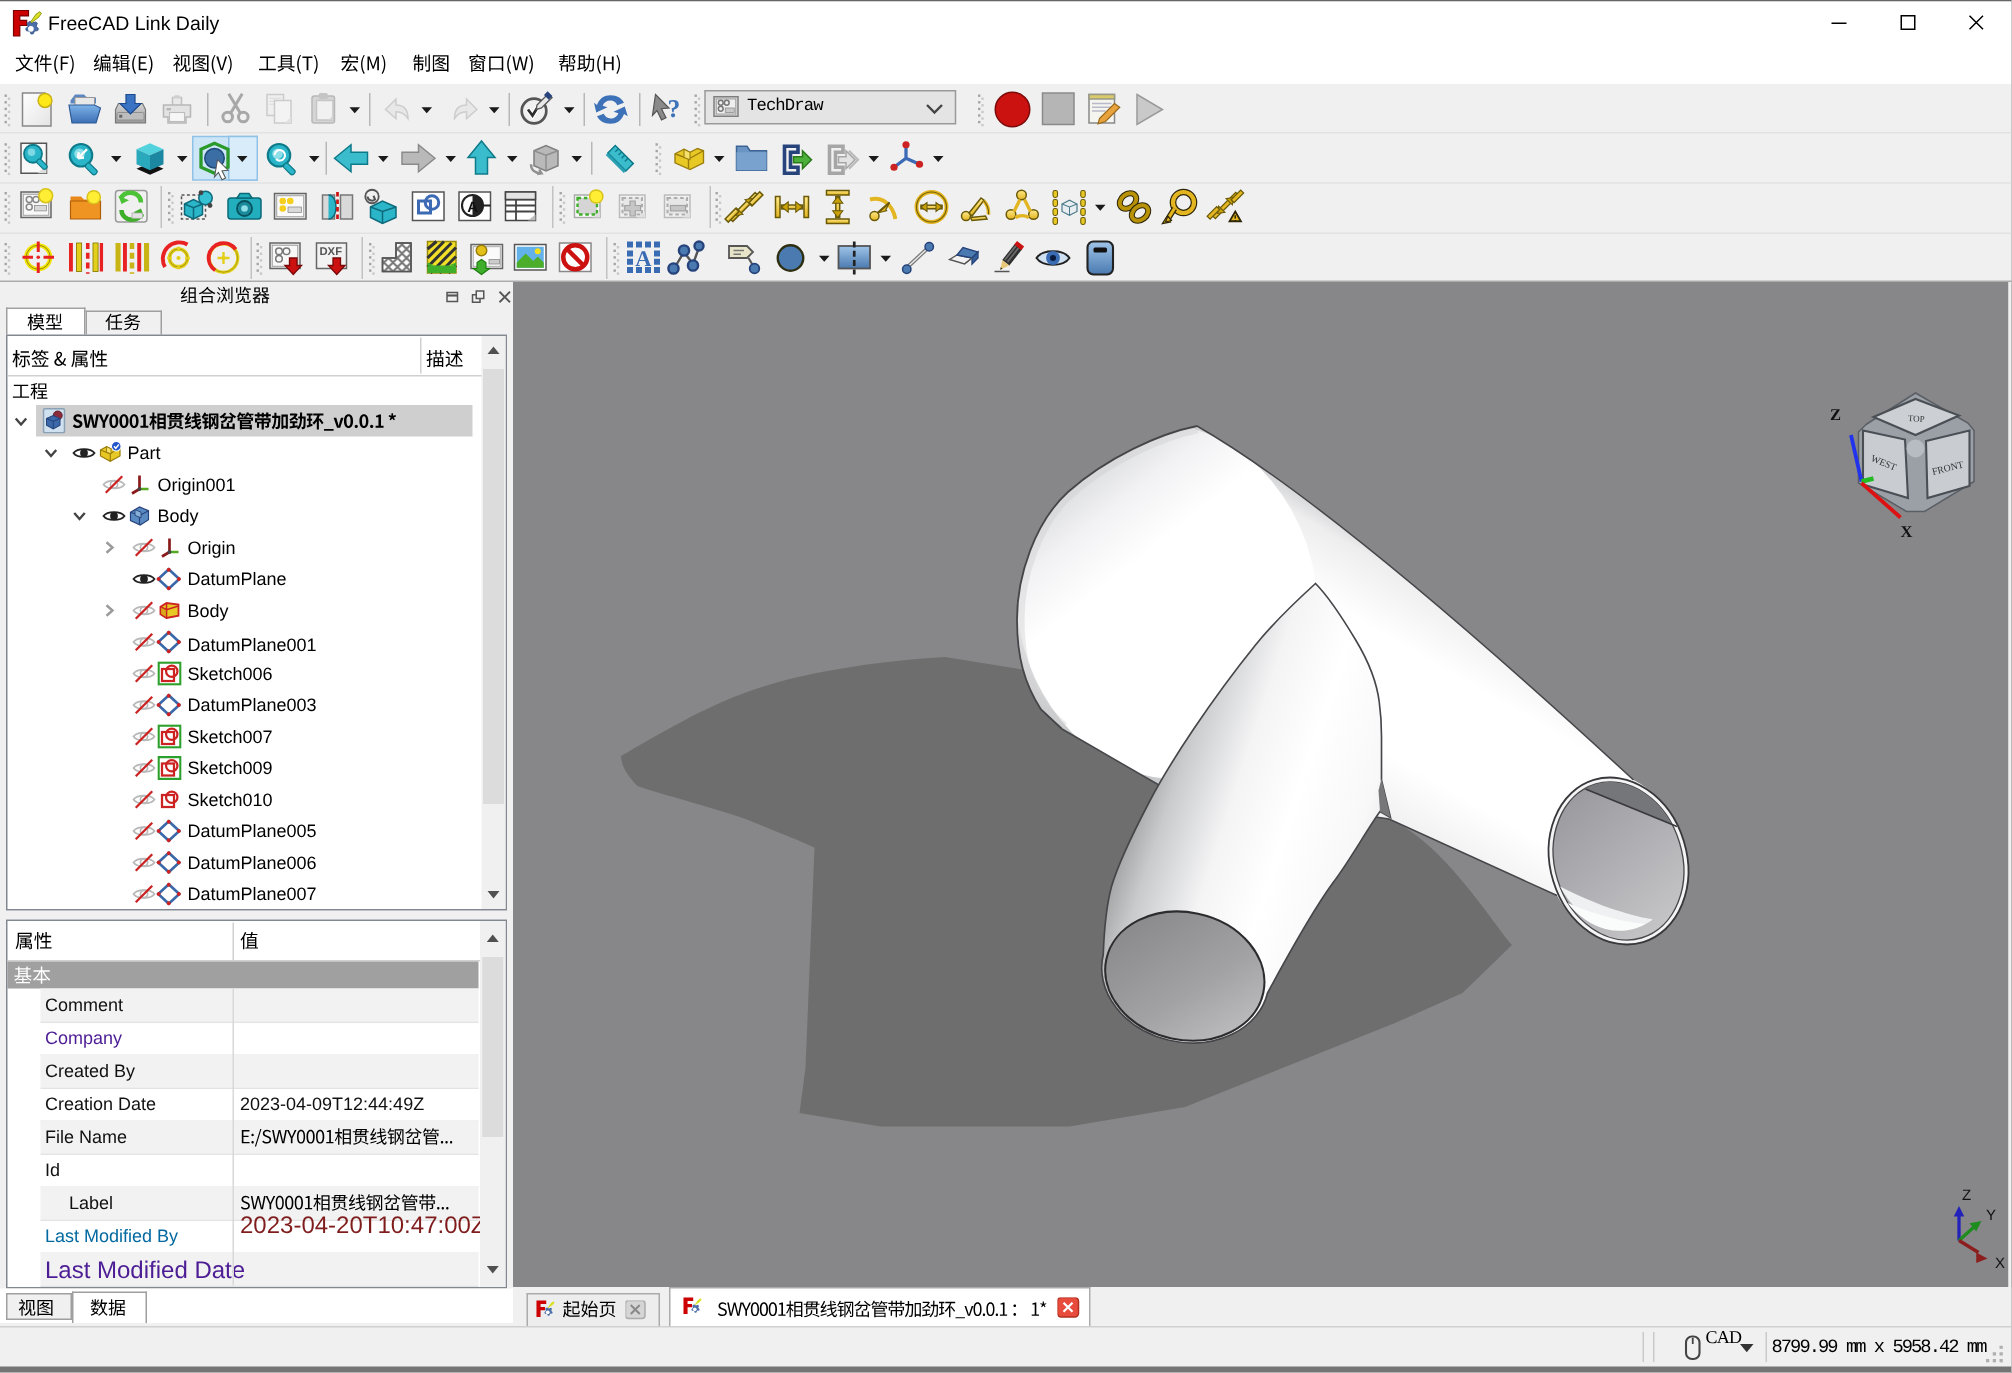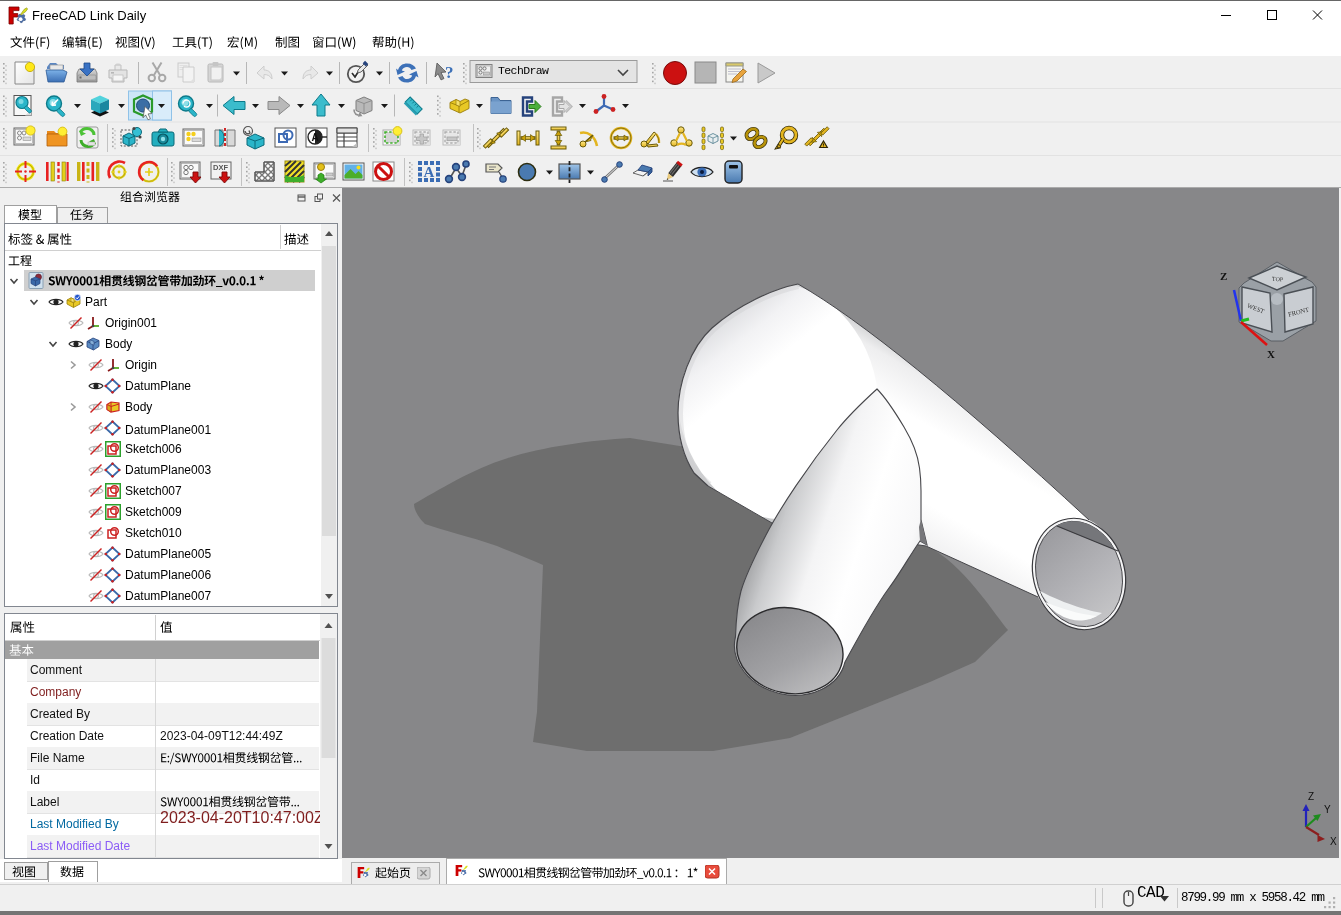--- a/index.html
+++ b/index.html
@@ -28,21 +28,21 @@
   </svg>
 <div class="abs" style="left:0;top:884px;width:1341px;height:31px;background:#f0f0f0;border-top:1px solid #d0d0d0;box-sizing:border-box"></div>
 <div class="abs" style="left:0;top:911px;width:1341px;height:4px;background:#747474"></div>
 <div class="abs" style="left:1095px;top:888px;width:1px;height:20px;background:#c9c9c9"></div>
 <div class="abs" style="left:1102px;top:888px;width:1px;height:20px;background:#c9c9c9"></div>
 <div class="abs" style="left:1177px;top:888px;width:1px;height:20px;background:#c9c9c9"></div>
 <svg class="abs" style="left:1123px;top:890px" width="11" height="17" viewBox="0 0 11 17">
 <rect x="1" y="1" width="9" height="15" rx="4" fill="none" stroke="#444" stroke-width="1.4"></rect>
 <path d="M5.5 2v4" stroke="#444" stroke-width="1.2"></path>
   </svg>
-<div class="t" style="left:1137px;top:884px;font-family:Liberation Mono, monospace;font-size:16px;letter-spacing:-.5px">CAD</div>
+<div class="t" style="left:1137px;top:884px;font-family:Liberation Serif, serif;font-size:12px;letter-spacing:-.5px">CAD</div>
 <svg class="abs" style="left:1160px;top:896px" width="10" height="6">
     <path d="M0 0h9l-4.5 5.5z" fill="#333"></path>
   </svg>
 <div class="t" style="left:1181px;top:891px;font-family:Liberation Mono, monospace;font-size:12.5px;letter-spacing:-1.3px">8799.99 mm x 5958.42 mm</div>
 <svg class="abs" style="left:1324px;top:897px" width="13" height="13">
     <g fill="#b0b0b0">
 <rect x="9" y="9" width="2.2" height="2.2"></rect>
       <rect x="9" y="4.5" width="2.2" height="2.2"></rect>
       <rect x="9" y="0" width="2.2" height="2.2"></rect>
 <rect x="4.5" y="9" width="2.2" height="2.2"></rect>
@@ -1005,46 +1005,46 @@
 <div class="abs" style="left:155px;top:615px;width:1px;height:25px;background:#d0d0d0"></div>
 <div class="abs" style="left:5px;top:640px;width:332px;height:1px;background:#d0d0d0"></div>
 <div class="abs" style="left:5px;top:641px;width:314px;height:18px;background:#a0a0a0"></div>
 <svg style="position:absolute;left:9px;top:641.2px;overflow:visible" width="27" height="19">
     <path transform="translate(0,13.8)" d="M8.6 -10.5L8.6 -9.3L4.0 -9.3L4.0 -10.5L3.1 -10.5L3.1 -9.3L1.2 -9.3L1.2 -8.5L3.1 -8.5L3.1 -4.5L0.6 -4.5L0.6 -3.7L3.3 -3.7C2.6 -2.8 1.5 -2.0 0.5 -1.6C0.7 -1.4 0.9 -1.1 1.1 -0.9C2.3 -1.5 3.6 -2.5 4.3 -3.7L8.3 -3.7C9.0 -2.6 10.3 -1.5 11.5 -1.0C11.6 -1.2 11.9 -1.6 12.1 -1.8C11.0 -2.1 10.0 -2.9 9.3 -3.7L11.9 -3.7L11.9 -4.5L9.5 -4.5L9.5 -8.5L11.4 -8.5L11.4 -9.3L9.5 -9.3L9.5 -10.5ZM4.0 -8.5L8.6 -8.5L8.6 -7.7L4.0 -7.7ZM5.8 -3.3L5.8 -2.2L3.2 -2.2L3.2 -1.5L5.8 -1.5L5.8 -0.1L1.6 -0.1L1.6 0.7L11.0 0.7L11.0 -0.1L6.7 -0.1L6.7 -1.5L9.3 -1.5L9.3 -2.2L6.7 -2.2L6.7 -3.3ZM4.0 -7.0L8.6 -7.0L8.6 -6.1L4.0 -6.1ZM4.0 -5.4L8.6 -5.4L8.6 -4.5L4.0 -4.5ZM18.2 -10.5L18.2 -7.9L13.3 -7.9L13.3 -6.9L17.1 -6.9C16.2 -4.8 14.6 -2.8 13.0 -1.8C13.2 -1.6 13.5 -1.2 13.7 -1.0C15.5 -2.2 17.1 -4.5 18.1 -6.9L18.2 -6.9L18.2 -2.3L15.3 -2.3L15.3 -1.3L18.2 -1.3L18.2 1.0L19.2 1.0L19.2 -1.3L22.1 -1.3L22.1 -2.3L19.2 -2.3L19.2 -6.9L19.4 -6.9C20.4 -4.5 22.0 -2.2 23.8 -1.0C24.0 -1.3 24.3 -1.6 24.6 -1.8C22.8 -2.8 21.2 -4.8 20.4 -6.9L24.2 -6.9L24.2 -7.9L19.2 -7.9L19.2 -10.5Z" fill="#fff"></path>
   </svg>
 <div class="abs" style="left:27px;top:659px;width:292px;height:22px;background:#f2f2f2"></div>
 <div class="abs" style="left:27px;top:680.5px;width:292px;height:1px;background:#e3e3e3"></div>
 <div class="t" style="left:30px;top:663px;font-size:12px;color:#111">Comment</div>
 <div class="abs" style="left:27px;top:702.5px;width:292px;height:1px;background:#e3e3e3"></div>
-<div class="t" style="left:30px;top:685px;font-size:12px;color:#7f1d1d">Company</div>
+<div class="t" style="left:30px;top:685px;font-size:12px;color:#4c1d95">Company</div>
 <div class="abs" style="left:27px;top:703px;width:292px;height:22px;background:#f2f2f2"></div>
 <div class="abs" style="left:27px;top:724.5px;width:292px;height:1px;background:#e3e3e3"></div>
 <div class="t" style="left:30px;top:707px;font-size:12px;color:#111">Created By</div>
 <div class="abs" style="left:27px;top:746.5px;width:292px;height:1px;background:#e3e3e3"></div>
 <div class="t" style="left:30px;top:729px;font-size:12px;color:#111">Creation Date</div>
 <div class="t" style="left:160px;top:729px;font-size:12px;color:#111">2023-04-09T12:44:49Z</div>
 <div class="abs" style="left:27px;top:747px;width:292px;height:22px;background:#f2f2f2"></div>
 <div class="abs" style="left:27px;top:768.5px;width:292px;height:1px;background:#e3e3e3"></div>
 <div class="t" style="left:30px;top:751px;font-size:12px;color:#111">File Name</div>
 <svg style="position:absolute;left:160px;top:749.3px;overflow:visible" width="144" height="18">
     <path transform="translate(0,13.2)" d="M1.2 0.0L6.4 0.0L6.4 -0.9L2.3 -0.9L2.3 -4.2L5.7 -4.2L5.7 -5.1L2.3 -5.1L2.3 -7.9L6.3 -7.9L6.3 -8.8L1.2 -8.8ZM8.4 -4.7C8.9 -4.7 9.2 -5.0 9.2 -5.5C9.2 -6.0 8.9 -6.4 8.4 -6.4C8.0 -6.4 7.6 -6.0 7.6 -5.5C7.6 -5.0 8.0 -4.7 8.4 -4.7ZM8.4 0.2C8.9 0.2 9.2 -0.2 9.2 -0.7C9.2 -1.2 8.9 -1.5 8.4 -1.5C8.0 -1.5 7.6 -1.2 7.6 -0.7C7.6 -0.2 8.0 0.2 8.4 0.2ZM9.9 2.1L10.7 2.1L14.3 -9.5L13.5 -9.5ZM17.9 0.2C19.7 0.2 20.8 -0.9 20.8 -2.3C20.8 -3.6 20.1 -4.2 19.0 -4.7L17.8 -5.2C17.1 -5.5 16.3 -5.8 16.3 -6.7C16.3 -7.5 17.0 -8.0 18.0 -8.0C18.8 -8.0 19.4 -7.7 20.0 -7.2L20.5 -7.9C19.9 -8.5 19.0 -9.0 18.0 -9.0C16.4 -9.0 15.2 -8.0 15.2 -6.6C15.2 -5.3 16.2 -4.7 17.0 -4.4L18.2 -3.8C19.1 -3.4 19.7 -3.2 19.7 -2.2C19.7 -1.4 19.0 -0.8 17.9 -0.8C17.0 -0.8 16.1 -1.2 15.4 -1.9L14.8 -1.1C15.5 -0.3 16.6 0.2 17.9 0.2ZM23.2 0.0L24.6 0.0L25.9 -5.3C26.0 -6.0 26.2 -6.6 26.3 -7.3L26.4 -7.3C26.5 -6.6 26.6 -6.0 26.8 -5.3L28.1 0.0L29.5 0.0L31.3 -8.8L30.2 -8.8L29.3 -4.0C29.1 -3.1 28.9 -2.1 28.8 -1.2L28.7 -1.2C28.5 -2.1 28.3 -3.1 28.1 -4.0L26.9 -8.8L25.8 -8.8L24.6 -4.0C24.4 -3.1 24.2 -2.1 24.0 -1.2L24.0 -1.2C23.8 -2.1 23.6 -3.1 23.4 -4.0L22.5 -8.8L21.4 -8.8ZM33.9 0.0L35.0 0.0L35.0 -3.4L37.7 -8.8L36.5 -8.8L35.4 -6.3C35.1 -5.7 34.8 -5.0 34.5 -4.4L34.5 -4.4C34.2 -5.0 33.9 -5.7 33.6 -6.3L32.5 -8.8L31.3 -8.8L33.9 -3.4ZM40.7 0.2C42.4 0.2 43.4 -1.4 43.4 -4.4C43.4 -7.5 42.4 -9.0 40.7 -9.0C39.0 -9.0 38.0 -7.5 38.0 -4.4C38.0 -1.4 39.0 0.2 40.7 0.2ZM40.7 -0.7C39.7 -0.7 39.0 -1.8 39.0 -4.4C39.0 -7.0 39.7 -8.1 40.7 -8.1C41.7 -8.1 42.4 -7.0 42.4 -4.4C42.4 -1.8 41.7 -0.7 40.7 -0.7ZM47.1 0.2C48.7 0.2 49.8 -1.4 49.8 -4.4C49.8 -7.5 48.7 -9.0 47.1 -9.0C45.4 -9.0 44.3 -7.5 44.3 -4.4C44.3 -1.4 45.4 0.2 47.1 0.2ZM47.1 -0.7C46.1 -0.7 45.4 -1.8 45.4 -4.4C45.4 -7.0 46.1 -8.1 47.1 -8.1C48.1 -8.1 48.7 -7.0 48.7 -4.4C48.7 -1.8 48.1 -0.7 47.1 -0.7ZM53.4 0.2C55.1 0.2 56.2 -1.4 56.2 -4.4C56.2 -7.5 55.1 -9.0 53.4 -9.0C51.7 -9.0 50.7 -7.5 50.7 -4.4C50.7 -1.4 51.7 0.2 53.4 0.2ZM53.4 -0.7C52.4 -0.7 51.7 -1.8 51.7 -4.4C51.7 -7.0 52.4 -8.1 53.4 -8.1C54.4 -8.1 55.1 -7.0 55.1 -4.4C55.1 -1.8 54.4 -0.7 53.4 -0.7ZM57.5 0.0L62.3 0.0L62.3 -0.9L60.6 -0.9L60.6 -8.8L59.7 -8.8C59.2 -8.5 58.7 -8.3 57.9 -8.2L57.9 -7.5L59.5 -7.5L59.5 -0.9L57.5 -0.9ZM69.4 -5.7L73.0 -5.7L73.0 -3.6L69.4 -3.6ZM69.4 -6.5L69.4 -8.5L73.0 -8.5L73.0 -6.5ZM69.4 -2.8L73.0 -2.8L73.0 -0.7L69.4 -0.7ZM68.5 -9.4L68.5 0.9L69.4 0.9L69.4 0.1L73.0 0.1L73.0 0.8L73.9 0.8L73.9 -9.4ZM65.4 -10.1L65.4 -7.5L63.4 -7.5L63.4 -6.6L65.3 -6.6C64.8 -5.0 64.0 -3.1 63.2 -2.1C63.3 -1.9 63.5 -1.5 63.6 -1.3C64.3 -2.1 64.9 -3.4 65.4 -4.8L65.4 0.9L66.3 0.9L66.3 -4.5C66.7 -3.9 67.2 -3.2 67.5 -2.8L68.0 -3.5C67.8 -3.9 66.7 -5.1 66.3 -5.6L66.3 -6.6L68.0 -6.6L68.0 -7.5L66.3 -7.5L66.3 -10.1ZM80.0 -3.7L80.0 -2.7C80.0 -1.8 79.7 -0.5 75.3 0.3C75.5 0.5 75.8 0.8 75.9 1.0C80.4 0.0 81.0 -1.4 81.0 -2.7L81.0 -3.7ZM80.8 -0.8C82.3 -0.3 84.3 0.4 85.3 1.0L85.7 0.2C84.7 -0.3 82.7 -1.0 81.3 -1.4ZM76.8 -5.0L76.8 -1.1L77.7 -1.1L77.7 -4.3L83.4 -4.3L83.4 -1.2L84.4 -1.2L84.4 -5.0ZM78.0 -8.9L80.4 -8.9L80.2 -8.0L77.9 -8.0ZM81.2 -8.9L83.6 -8.9L83.4 -8.0L81.1 -8.0ZM79.9 -6.4L77.5 -6.4L77.7 -7.3L80.1 -7.3ZM80.8 -6.4L81.0 -7.3L83.4 -7.3L83.3 -6.4ZM75.2 -8.0L75.2 -7.3L76.8 -7.3L76.5 -5.6L84.1 -5.6L84.3 -7.3L85.8 -7.3L85.8 -8.0L84.4 -8.0L84.6 -9.6L77.2 -9.6L77.0 -8.0ZM86.9 -0.6L87.0 0.2C88.2 -0.1 89.6 -0.6 91.0 -1.0L90.9 -1.7C89.4 -1.3 87.9 -0.9 86.9 -0.6ZM94.7 -9.4C95.3 -9.1 96.0 -8.6 96.4 -8.3L96.9 -8.8C96.5 -9.2 95.8 -9.6 95.2 -9.9ZM87.1 -5.1C87.2 -5.2 87.5 -5.2 89.0 -5.4C88.5 -4.6 88.0 -4.0 87.8 -3.8C87.4 -3.4 87.1 -3.1 86.9 -3.0C87.0 -2.8 87.1 -2.4 87.1 -2.2C87.4 -2.3 87.8 -2.4 90.8 -3.1C90.8 -3.2 90.8 -3.6 90.8 -3.8L88.4 -3.4C89.3 -4.5 90.3 -5.8 91.0 -7.1L90.3 -7.6C90.0 -7.1 89.8 -6.7 89.5 -6.2L88.0 -6.1C88.7 -7.1 89.4 -8.4 89.9 -9.6L89.1 -10.0C88.6 -8.6 87.7 -7.1 87.5 -6.7C87.2 -6.3 87.0 -6.0 86.8 -5.9C86.9 -5.7 87.0 -5.3 87.1 -5.1ZM96.9 -4.2C96.4 -3.4 95.7 -2.7 94.9 -2.1C94.8 -2.8 94.6 -3.5 94.5 -4.4L97.5 -5.0L97.4 -5.8L94.4 -5.2C94.3 -5.7 94.2 -6.2 94.2 -6.8L97.2 -7.2L97.0 -8.0L94.2 -7.6C94.1 -8.4 94.1 -9.2 94.1 -10.1L93.2 -10.1C93.2 -9.2 93.3 -8.3 93.3 -7.5L91.4 -7.2L91.5 -6.4L93.3 -6.7C93.4 -6.1 93.4 -5.6 93.5 -5.1L91.2 -4.6L91.3 -3.8L93.6 -4.2C93.8 -3.2 93.9 -2.3 94.2 -1.6C93.2 -0.9 92.0 -0.4 90.8 0.0C91.0 0.2 91.2 0.5 91.3 0.7C92.5 0.3 93.5 -0.2 94.5 -0.8C95.0 0.3 95.6 0.9 96.5 0.9C97.3 0.9 97.6 0.5 97.8 -0.8C97.6 -0.9 97.3 -1.1 97.1 -1.3C97.0 -0.2 96.9 0.0 96.6 0.0C96.1 0.0 95.6 -0.4 95.2 -1.3C96.2 -2.0 97.0 -2.9 97.6 -3.8ZM100.0 -10.0C99.6 -8.9 99.0 -7.8 98.3 -7.1C98.4 -6.9 98.7 -6.5 98.8 -6.3C99.2 -6.7 99.6 -7.3 99.9 -7.8L102.7 -7.8L102.7 -8.7L100.4 -8.7C100.5 -9.1 100.7 -9.4 100.8 -9.8ZM100.2 0.9C100.4 0.7 100.7 0.5 102.7 -0.5C102.7 -0.7 102.6 -1.1 102.6 -1.3L101.2 -0.6L101.2 -3.3L102.8 -3.3L102.8 -4.1L101.2 -4.1L101.2 -5.7L102.5 -5.7L102.5 -6.6L99.2 -6.6L99.2 -5.7L100.3 -5.7L100.3 -4.1L98.6 -4.1L98.6 -3.3L100.3 -3.3L100.3 -0.7C100.3 -0.2 100.0 0.0 99.8 0.1C100.0 0.3 100.2 0.7 100.2 0.9ZM103.1 -9.4L103.1 0.9L103.9 0.9L103.9 -8.6L108.2 -8.6L108.2 -0.2C108.2 -0.1 108.1 0.0 108.0 0.0C107.8 0.0 107.2 0.0 106.6 -0.0C106.7 0.2 106.9 0.6 106.9 0.8C107.8 0.8 108.3 0.8 108.6 0.6C108.9 0.5 109.0 0.3 109.0 -0.2L109.0 -9.4ZM106.9 -8.2C106.7 -7.2 106.4 -6.3 106.1 -5.3C105.7 -6.1 105.2 -6.8 104.8 -7.5L104.2 -7.1C104.7 -6.3 105.2 -5.3 105.7 -4.4C105.2 -3.0 104.6 -1.9 104.0 -0.9C104.2 -0.8 104.5 -0.6 104.6 -0.5C105.2 -1.3 105.7 -2.3 106.2 -3.5C106.6 -2.6 106.9 -1.8 107.1 -1.2L107.8 -1.5C107.6 -2.3 107.1 -3.4 106.5 -4.4C107.0 -5.6 107.4 -6.8 107.7 -8.1ZM117.3 -10.0L116.6 -9.7C117.5 -8.4 119.2 -7.1 120.5 -6.4C120.7 -6.7 121.0 -7.0 121.2 -7.2C119.8 -7.7 118.2 -8.9 117.3 -10.0ZM113.5 -9.9C112.8 -8.6 111.5 -7.6 110.1 -7.0C110.3 -6.9 110.6 -6.5 110.8 -6.4C111.3 -6.6 111.8 -6.9 112.3 -7.3L112.3 -6.5L114.4 -6.5C114.0 -5.3 113.2 -4.4 111.0 -4.0C111.1 -3.8 111.4 -3.4 111.4 -3.2C113.9 -3.8 114.8 -4.9 115.2 -6.5L118.1 -6.5C118.0 -5.1 117.9 -4.6 117.7 -4.4C117.6 -4.3 117.5 -4.3 117.3 -4.3C117.1 -4.3 116.5 -4.3 115.9 -4.4C116.1 -4.2 116.2 -3.8 116.2 -3.6C116.8 -3.6 117.4 -3.6 117.7 -3.6C118.0 -3.6 118.3 -3.7 118.5 -3.9C118.7 -4.2 118.9 -5.0 118.9 -6.9C119.0 -7.0 119.0 -7.3 119.0 -7.3L112.3 -7.3C113.2 -7.9 113.9 -8.7 114.4 -9.6ZM111.4 -2.8L111.4 0.4L119.0 0.4L119.0 0.9L119.9 0.9L119.9 -2.8L119.0 -2.8L119.0 -0.4L116.1 -0.4L116.1 -3.3L115.2 -3.3L115.2 -0.4L112.3 -0.4L112.3 -2.8ZM123.8 -5.3L123.8 1.0L124.8 1.0L124.8 0.6L130.6 0.6L130.6 0.9L131.4 0.9L131.4 -2.0L124.8 -2.0L124.8 -2.8L130.8 -2.8L130.8 -5.3ZM130.6 -0.1L124.8 -0.1L124.8 -1.3L130.6 -1.3ZM126.6 -7.5C126.7 -7.2 126.9 -7.0 127.0 -6.7L122.5 -6.7L122.5 -4.7L123.4 -4.7L123.4 -6.0L131.4 -6.0L131.4 -4.7L132.3 -4.7L132.3 -6.7L127.9 -6.7C127.8 -7.0 127.6 -7.4 127.4 -7.6ZM124.8 -4.6L129.9 -4.6L129.9 -3.5L124.8 -3.5ZM123.3 -10.1C123.0 -9.1 122.5 -8.1 121.8 -7.4C122.1 -7.3 122.4 -7.1 122.6 -7.0C123.0 -7.4 123.3 -7.9 123.6 -8.4L124.4 -8.4C124.7 -8.0 124.9 -7.5 125.0 -7.1L125.8 -7.4C125.7 -7.7 125.5 -8.1 125.3 -8.4L127.1 -8.4L127.1 -9.1L123.9 -9.1C124.0 -9.4 124.1 -9.7 124.2 -10.0ZM128.4 -10.1C128.2 -9.2 127.8 -8.4 127.2 -7.8C127.4 -7.7 127.8 -7.5 128.0 -7.4C128.2 -7.7 128.4 -8.0 128.7 -8.4L129.5 -8.4C129.9 -8.0 130.2 -7.4 130.4 -7.1L131.1 -7.4C131.0 -7.7 130.7 -8.1 130.4 -8.4L132.6 -8.4L132.6 -9.1L129.0 -9.1C129.1 -9.4 129.2 -9.7 129.3 -9.9ZM134.7 0.2C135.1 0.2 135.5 -0.2 135.5 -0.7C135.5 -1.2 135.1 -1.5 134.7 -1.5C134.2 -1.5 133.9 -1.2 133.9 -0.7C133.9 -0.2 134.2 0.2 134.7 0.2ZM137.7 0.2C138.1 0.2 138.5 -0.2 138.5 -0.7C138.5 -1.2 138.1 -1.5 137.7 -1.5C137.3 -1.5 136.9 -1.2 136.9 -0.7C136.9 -0.2 137.3 0.2 137.7 0.2ZM140.7 0.2C141.2 0.2 141.5 -0.2 141.5 -0.7C141.5 -1.2 141.2 -1.5 140.7 -1.5C140.3 -1.5 140.0 -1.2 140.0 -0.7C140.0 -0.2 140.3 0.2 140.7 0.2Z" fill="#000"></path>
   </svg>
 <div class="abs" style="left:27px;top:790.5px;width:292px;height:1px;background:#e3e3e3"></div>
 <div class="t" style="left:30px;top:773px;font-size:12px;color:#111">Id</div>
 <div class="abs" style="left:27px;top:791px;width:292px;height:22px;background:#f2f2f2"></div>
 <div class="abs" style="left:27px;top:812.5px;width:292px;height:1px;background:#e3e3e3"></div>
-<div class="t" style="left:30px;top:795px;font-size:12px;color:#111">Label</div>
+<div class="t" style="left:46px;top:795px;font-size:12px;color:#111">Label</div>
 <svg style="position:absolute;left:160px;top:793.3px;overflow:visible" width="141" height="18">
     <path transform="translate(0,13.2)" d="M3.6 0.2C5.5 0.2 6.6 -0.9 6.6 -2.3C6.6 -3.6 5.8 -4.2 4.8 -4.7L3.6 -5.2C2.9 -5.5 2.1 -5.8 2.1 -6.7C2.1 -7.5 2.8 -8.0 3.8 -8.0C4.6 -8.0 5.2 -7.7 5.8 -7.2L6.3 -7.9C5.7 -8.5 4.8 -9.0 3.8 -9.0C2.2 -9.0 1.0 -8.0 1.0 -6.6C1.0 -5.3 2.0 -4.7 2.8 -4.4L4.0 -3.8C4.9 -3.4 5.5 -3.2 5.5 -2.2C5.5 -1.4 4.8 -0.8 3.7 -0.8C2.7 -0.8 1.9 -1.2 1.2 -1.9L0.6 -1.1C1.3 -0.3 2.4 0.2 3.6 0.2ZM9.0 0.0L10.3 0.0L11.7 -5.3C11.8 -6.0 12.0 -6.6 12.1 -7.3L12.1 -7.3C12.3 -6.6 12.4 -6.0 12.6 -5.3L13.9 0.0L15.3 0.0L17.1 -8.8L16.0 -8.8L15.1 -4.0C14.9 -3.1 14.7 -2.1 14.6 -1.2L14.5 -1.2C14.3 -2.1 14.1 -3.1 13.9 -4.0L12.7 -8.8L11.6 -8.8L10.4 -4.0C10.2 -3.1 10.0 -2.1 9.8 -1.2L9.8 -1.2C9.6 -2.1 9.4 -3.1 9.2 -4.0L8.3 -8.8L7.2 -8.8ZM19.7 0.0L20.8 0.0L20.8 -3.4L23.5 -8.8L22.3 -8.8L21.2 -6.3C20.9 -5.7 20.6 -5.0 20.3 -4.4L20.3 -4.4C19.9 -5.0 19.7 -5.7 19.4 -6.3L18.3 -8.8L17.1 -8.8L19.7 -3.4ZM26.5 0.2C28.2 0.2 29.2 -1.4 29.2 -4.4C29.2 -7.5 28.2 -9.0 26.5 -9.0C24.8 -9.0 23.8 -7.5 23.8 -4.4C23.8 -1.4 24.8 0.2 26.5 0.2ZM26.5 -0.7C25.5 -0.7 24.8 -1.8 24.8 -4.4C24.8 -7.0 25.5 -8.1 26.5 -8.1C27.5 -8.1 28.2 -7.0 28.2 -4.4C28.2 -1.8 27.5 -0.7 26.5 -0.7ZM32.9 0.2C34.5 0.2 35.6 -1.4 35.6 -4.4C35.6 -7.5 34.5 -9.0 32.9 -9.0C31.2 -9.0 30.1 -7.5 30.1 -4.4C30.1 -1.4 31.2 0.2 32.9 0.2ZM32.9 -0.7C31.9 -0.7 31.2 -1.8 31.2 -4.4C31.2 -7.0 31.9 -8.1 32.9 -8.1C33.9 -8.1 34.5 -7.0 34.5 -4.4C34.5 -1.8 33.9 -0.7 32.9 -0.7ZM39.2 0.2C40.9 0.2 42.0 -1.4 42.0 -4.4C42.0 -7.5 40.9 -9.0 39.2 -9.0C37.5 -9.0 36.5 -7.5 36.5 -4.4C36.5 -1.4 37.5 0.2 39.2 0.2ZM39.2 -0.7C38.2 -0.7 37.5 -1.8 37.5 -4.4C37.5 -7.0 38.2 -8.1 39.2 -8.1C40.2 -8.1 40.9 -7.0 40.9 -4.4C40.9 -1.8 40.2 -0.7 39.2 -0.7ZM43.3 0.0L48.1 0.0L48.1 -0.9L46.4 -0.9L46.4 -8.8L45.5 -8.8C45.0 -8.5 44.5 -8.3 43.7 -8.2L43.7 -7.5L45.3 -7.5L45.3 -0.9L43.3 -0.9ZM55.2 -5.7L58.8 -5.7L58.8 -3.6L55.2 -3.6ZM55.2 -6.5L55.2 -8.5L58.8 -8.5L58.8 -6.5ZM55.2 -2.8L58.8 -2.8L58.8 -0.7L55.2 -0.7ZM54.3 -9.4L54.3 0.9L55.2 0.9L55.2 0.1L58.8 0.1L58.8 0.8L59.7 0.8L59.7 -9.4ZM51.2 -10.1L51.2 -7.5L49.2 -7.5L49.2 -6.6L51.1 -6.6C50.6 -5.0 49.8 -3.1 48.9 -2.1C49.1 -1.9 49.3 -1.5 49.4 -1.3C50.1 -2.1 50.7 -3.4 51.2 -4.8L51.2 0.9L52.0 0.9L52.0 -4.5C52.5 -3.9 53.0 -3.2 53.3 -2.8L53.8 -3.5C53.6 -3.9 52.5 -5.1 52.0 -5.6L52.0 -6.6L53.8 -6.6L53.8 -7.5L52.0 -7.5L52.0 -10.1ZM65.8 -3.7L65.8 -2.7C65.8 -1.8 65.4 -0.5 61.1 0.3C61.3 0.5 61.5 0.8 61.7 1.0C66.2 0.0 66.7 -1.4 66.7 -2.7L66.7 -3.7ZM66.6 -0.8C68.1 -0.3 70.1 0.4 71.1 1.0L71.5 0.2C70.5 -0.3 68.5 -1.0 67.1 -1.4ZM62.6 -5.0L62.6 -1.1L63.5 -1.1L63.5 -4.3L69.2 -4.3L69.2 -1.2L70.2 -1.2L70.2 -5.0ZM63.8 -8.9L66.2 -8.9L66.0 -8.0L63.6 -8.0ZM67.0 -8.9L69.3 -8.9L69.2 -8.0L66.9 -8.0ZM65.7 -6.4L63.3 -6.4L63.5 -7.3L65.9 -7.3ZM66.6 -6.4L66.8 -7.3L69.2 -7.3L69.1 -6.4ZM61.0 -8.0L61.0 -7.3L62.6 -7.3L62.3 -5.6L69.9 -5.6L70.1 -7.3L71.6 -7.3L71.6 -8.0L70.2 -8.0L70.4 -9.6L63.0 -9.6L62.7 -8.0ZM72.6 -0.6L72.8 0.2C73.9 -0.1 75.4 -0.6 76.8 -1.0L76.6 -1.7C75.2 -1.3 73.6 -0.9 72.6 -0.6ZM80.4 -9.4C81.0 -9.1 81.8 -8.6 82.2 -8.3L82.7 -8.8C82.3 -9.2 81.6 -9.6 81.0 -9.9ZM72.9 -5.1C73.0 -5.2 73.3 -5.2 74.8 -5.4C74.3 -4.6 73.8 -4.0 73.6 -3.8C73.2 -3.4 72.9 -3.1 72.6 -3.0C72.8 -2.8 72.9 -2.4 72.9 -2.2C73.2 -2.3 73.6 -2.4 76.6 -3.1C76.6 -3.2 76.6 -3.6 76.6 -3.8L74.2 -3.4C75.1 -4.5 76.0 -5.8 76.8 -7.1L76.1 -7.6C75.8 -7.1 75.6 -6.7 75.3 -6.2L73.8 -6.1C74.5 -7.1 75.2 -8.4 75.7 -9.6L74.9 -10.0C74.4 -8.6 73.5 -7.1 73.2 -6.7C73.0 -6.3 72.8 -6.0 72.6 -5.9C72.7 -5.7 72.8 -5.3 72.9 -5.1ZM82.6 -4.2C82.2 -3.4 81.5 -2.7 80.7 -2.1C80.5 -2.8 80.4 -3.5 80.3 -4.4L83.3 -5.0L83.2 -5.8L80.1 -5.2C80.1 -5.7 80.0 -6.2 80.0 -6.8L83.0 -7.2L82.8 -8.0L79.9 -7.6C79.9 -8.4 79.9 -9.2 79.9 -10.1L79.0 -10.1C79.0 -9.2 79.0 -8.3 79.1 -7.5L77.2 -7.2L77.3 -6.4L79.1 -6.7C79.2 -6.1 79.2 -5.6 79.3 -5.1L77.0 -4.6L77.1 -3.8L79.4 -4.2C79.5 -3.2 79.7 -2.3 80.0 -1.6C79.0 -0.9 77.8 -0.4 76.6 0.0C76.8 0.2 77.0 0.5 77.1 0.7C78.3 0.3 79.3 -0.2 80.3 -0.8C80.8 0.3 81.4 0.9 82.3 0.9C83.1 0.9 83.4 0.5 83.6 -0.8C83.4 -0.9 83.1 -1.1 82.9 -1.3C82.8 -0.2 82.7 0.0 82.4 0.0C81.9 0.0 81.4 -0.4 81.0 -1.3C82.0 -2.0 82.8 -2.9 83.4 -3.8ZM85.8 -10.0C85.4 -8.9 84.8 -7.8 84.1 -7.1C84.2 -6.9 84.5 -6.5 84.6 -6.3C85.0 -6.7 85.4 -7.3 85.7 -7.8L88.5 -7.8L88.5 -8.7L86.1 -8.7C86.3 -9.1 86.5 -9.4 86.6 -9.8ZM86.0 0.9C86.2 0.7 86.5 0.5 88.5 -0.5C88.5 -0.7 88.4 -1.1 88.4 -1.3L87.0 -0.6L87.0 -3.3L88.6 -3.3L88.6 -4.1L87.0 -4.1L87.0 -5.7L88.3 -5.7L88.3 -6.6L85.0 -6.6L85.0 -5.7L86.1 -5.7L86.1 -4.1L84.4 -4.1L84.4 -3.3L86.1 -3.3L86.1 -0.7C86.1 -0.2 85.8 0.0 85.6 0.1C85.8 0.3 86.0 0.7 86.0 0.9ZM88.9 -9.4L88.9 0.9L89.7 0.9L89.7 -8.6L94.0 -8.6L94.0 -0.2C94.0 -0.1 93.9 0.0 93.8 0.0C93.6 0.0 93.0 0.0 92.4 -0.0C92.5 0.2 92.7 0.6 92.7 0.8C93.6 0.8 94.1 0.8 94.4 0.6C94.7 0.5 94.8 0.3 94.8 -0.2L94.8 -9.4ZM92.7 -8.2C92.5 -7.2 92.2 -6.3 91.9 -5.3C91.5 -6.1 91.0 -6.8 90.6 -7.5L90.0 -7.1C90.5 -6.3 91.0 -5.3 91.5 -4.4C91.0 -3.0 90.4 -1.9 89.8 -0.9C90.0 -0.8 90.3 -0.6 90.4 -0.5C91.0 -1.3 91.5 -2.3 92.0 -3.5C92.4 -2.6 92.7 -1.8 92.9 -1.2L93.6 -1.5C93.3 -2.3 92.9 -3.4 92.3 -4.4C92.8 -5.6 93.1 -6.8 93.5 -8.1ZM103.1 -10.0L102.4 -9.7C103.3 -8.4 105.0 -7.1 106.3 -6.4C106.5 -6.7 106.8 -7.0 107.0 -7.2C105.6 -7.7 104.0 -8.9 103.1 -10.0ZM99.3 -9.9C98.6 -8.6 97.3 -7.6 95.9 -7.0C96.1 -6.9 96.4 -6.5 96.6 -6.4C97.1 -6.6 97.6 -6.9 98.1 -7.3L98.1 -6.5L100.2 -6.5C99.8 -5.3 99.0 -4.4 96.7 -4.0C96.9 -3.8 97.2 -3.4 97.2 -3.2C99.7 -3.8 100.6 -4.9 101.0 -6.5L103.8 -6.5C103.8 -5.1 103.7 -4.6 103.5 -4.4C103.4 -4.3 103.3 -4.3 103.1 -4.3C102.9 -4.3 102.3 -4.3 101.7 -4.4C101.9 -4.2 102.0 -3.8 102.0 -3.6C102.6 -3.6 103.2 -3.6 103.5 -3.6C103.8 -3.6 104.1 -3.7 104.2 -3.9C104.5 -4.2 104.7 -5.0 104.7 -6.9C104.7 -7.0 104.8 -7.3 104.8 -7.3L98.1 -7.3C99.0 -7.9 99.7 -8.7 100.2 -9.6ZM97.2 -2.8L97.2 0.4L104.8 0.4L104.8 0.9L105.7 0.9L105.7 -2.8L104.8 -2.8L104.8 -0.4L101.9 -0.4L101.9 -3.3L100.9 -3.3L100.9 -0.4L98.1 -0.4L98.1 -2.8ZM109.6 -5.3L109.6 1.0L110.5 1.0L110.5 0.6L116.4 0.6L116.4 0.9L117.2 0.9L117.2 -2.0L110.5 -2.0L110.5 -2.8L116.6 -2.8L116.6 -5.3ZM116.4 -0.1L110.5 -0.1L110.5 -1.3L116.4 -1.3ZM112.4 -7.5C112.5 -7.2 112.6 -7.0 112.8 -6.7L108.3 -6.7L108.3 -4.7L109.2 -4.7L109.2 -6.0L117.2 -6.0L117.2 -4.7L118.1 -4.7L118.1 -6.7L113.7 -6.7C113.6 -7.0 113.4 -7.4 113.2 -7.6ZM110.5 -4.6L115.7 -4.6L115.7 -3.5L110.5 -3.5ZM109.1 -10.1C108.8 -9.1 108.3 -8.1 107.6 -7.4C107.8 -7.3 108.2 -7.1 108.4 -7.0C108.7 -7.4 109.1 -7.9 109.4 -8.4L110.2 -8.4C110.5 -8.0 110.7 -7.5 110.8 -7.1L111.6 -7.4C111.5 -7.7 111.3 -8.1 111.1 -8.4L112.9 -8.4L112.9 -9.1L109.7 -9.1C109.8 -9.4 109.9 -9.7 110.0 -10.0ZM114.2 -10.1C114.0 -9.2 113.5 -8.4 113.0 -7.8C113.2 -7.7 113.6 -7.5 113.7 -7.4C114.0 -7.7 114.2 -8.0 114.4 -8.4L115.3 -8.4C115.7 -8.0 116.0 -7.4 116.2 -7.1L116.9 -7.4C116.8 -7.7 116.5 -8.1 116.2 -8.4L118.4 -8.4L118.4 -9.1L114.8 -9.1C114.9 -9.4 115.0 -9.7 115.1 -9.9ZM119.7 -6.0L119.7 -3.6L120.6 -3.6L120.6 -5.3L124.3 -5.3L124.3 -3.9L121.0 -3.9L121.0 -0.1L121.9 -0.1L121.9 -3.1L124.3 -3.1L124.3 1.0L125.2 1.0L125.2 -3.1L127.8 -3.1L127.8 -1.1C127.8 -0.9 127.8 -0.9 127.6 -0.9C127.5 -0.9 126.9 -0.9 126.3 -0.9C126.4 -0.7 126.6 -0.4 126.6 -0.1C127.4 -0.1 128.0 -0.1 128.3 -0.3C128.7 -0.4 128.8 -0.6 128.8 -1.1L128.8 -3.9L125.2 -3.9L125.2 -5.3L129.0 -5.3L129.0 -3.6L129.9 -3.6L129.9 -6.0ZM127.4 -10.0L127.4 -8.7L125.2 -8.7L125.2 -10.0L124.3 -10.0L124.3 -8.7L122.3 -8.7L122.3 -10.0L121.4 -10.0L121.4 -8.7L119.4 -8.7L119.4 -7.9L121.4 -7.9L121.4 -6.6L122.3 -6.6L122.3 -7.9L124.3 -7.9L124.3 -6.7L125.2 -6.7L125.2 -7.9L127.4 -7.9L127.4 -6.6L128.3 -6.6L128.3 -7.9L130.2 -7.9L130.2 -8.7L128.3 -8.7L128.3 -10.0ZM132.2 0.2C132.6 0.2 133.0 -0.2 133.0 -0.7C133.0 -1.2 132.6 -1.5 132.2 -1.5C131.7 -1.5 131.4 -1.2 131.4 -0.7C131.4 -0.2 131.7 0.2 132.2 0.2ZM135.2 0.2C135.6 0.2 136.0 -0.2 136.0 -0.7C136.0 -1.2 135.6 -1.5 135.2 -1.5C134.8 -1.5 134.4 -1.2 134.4 -0.7C134.4 -0.2 134.8 0.2 135.2 0.2ZM138.2 0.2C138.7 0.2 139.0 -0.2 139.0 -0.7C139.0 -1.2 138.7 -1.5 138.2 -1.5C137.8 -1.5 137.4 -1.2 137.4 -0.7C137.4 -0.2 137.8 0.2 138.2 0.2Z" fill="#000"></path>
   </svg>
 <div class="abs" style="left:27px;top:834.5px;width:292px;height:1px;background:#e3e3e3"></div>
 <div class="t" style="left:30px;top:817px;font-size:12px;color:#0369a1">Last Modified By</div>
 <div class="abs" style="left:27px;top:835px;width:292px;height:22px;background:#f2f2f2"></div>
 <div class="abs" style="left:27px;top:856.5px;width:292px;height:1px;background:#e3e3e3"></div>
-<div class="t" style="left:30px;top:839px;font-size:12px;color:#8b5cf6">Last Modified Date</div>
+<div class="t" style="left:30px;top:839px;font-size:16px;color:#4c1d95">Last Modified Date</div>
 <div class="t" style="left:160px;top:809px;font-size:16px;color:#7f1d1d">2023-04-20T10:47:00Z</div>
 <div class="abs" style="left:155px;top:659px;width:1px;height:198px;background:#d8d8d8"></div>
 <div class="abs" style="left:320px;top:614px;width:17px;height:244px;background:#f0f0f0"></div>
 <svg class="abs" style="left:320px;top:614px" width="17" height="244">
     <path d="M4.5 14l4-5 4 5z" fill="#505050"></path>
     <path d="M4.5 230l4 5 4-5z" fill="#505050"></path>
     <rect x="1.5" y="24" width="14" height="120" fill="#dcdcdc"></rect>
   </svg>
 <div class="abs" style="left:0px;top:859px;width:342px;height:23px;background:#fff"></div>
 <div class="abs" style="left:4px;top:862px;width:44px;height:18px;background:#f0f0f0;border:1px solid #9f9f9f;box-sizing:border-box"></div>

